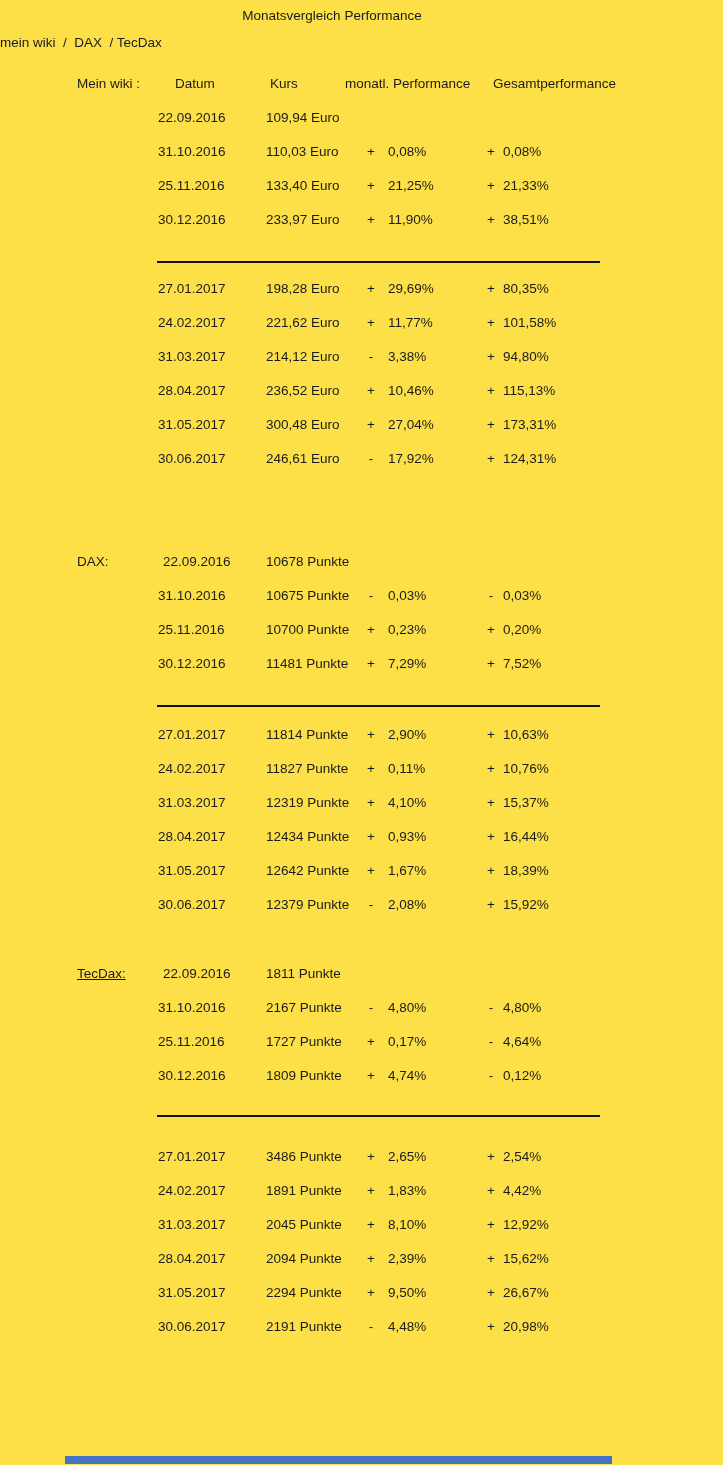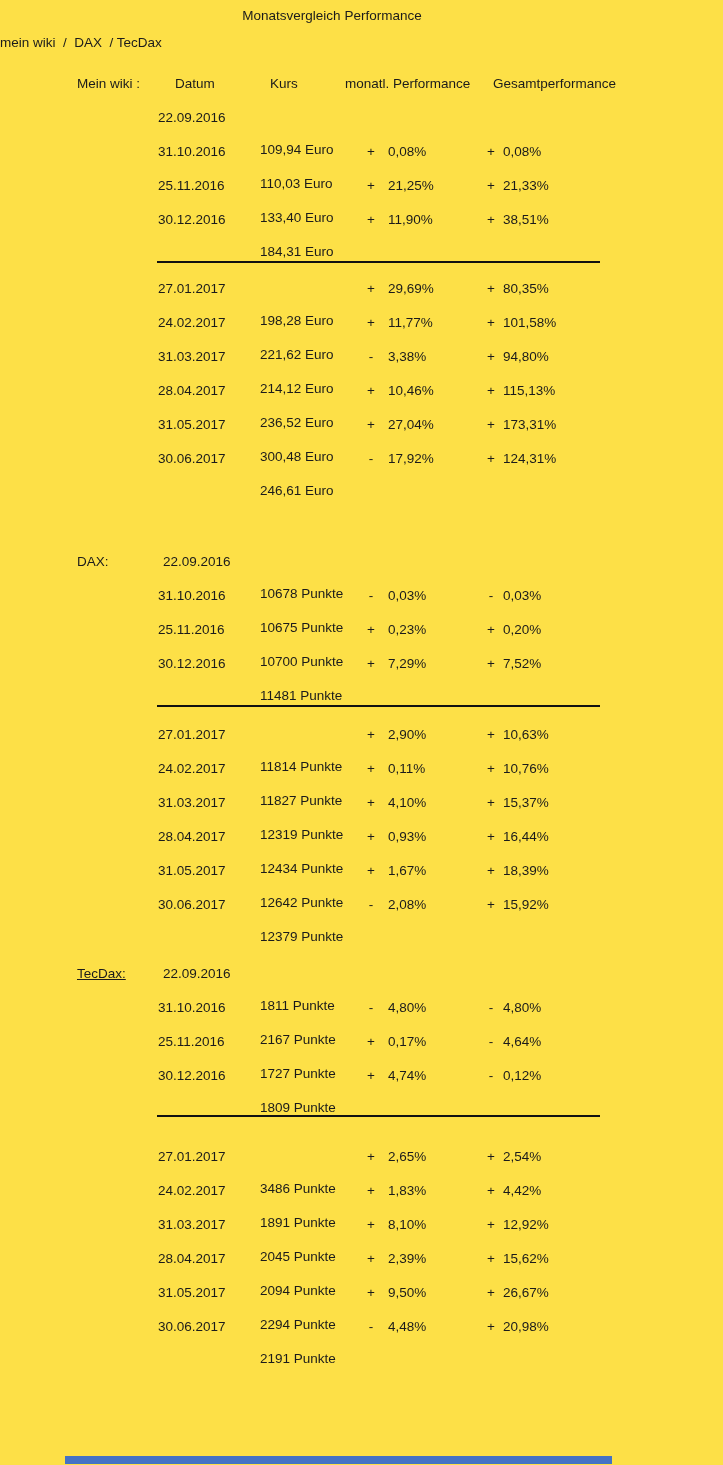--- a/index.html
+++ b/index.html
@@ -17,21 +17,21 @@
   .title{top:7px;left:0;width:664px;text-align:center;}
   .subtitle{top:34px;left:0;width:654px;}
   .hdr-row,.row{position:absolute;left:0;width:723px;height:18px;}
   .h-label{left:77px;}
   .h-date{left:175px;}
   .h-kurs{left:270px;}
   .h-monthly{left:345px;}
   .h-total{left:493px;}
   .section-label{left:77px;}
   .c-date{left:158px;}
-  .c-kurs{left:260px;margin-top:32px;}
+  .c-kurs{left:266px;}
   .c-msign{left:364px;width:14px;text-align:center;}
   .c-mval{left:388px;}
   .c-tsign{left:484px;width:14px;text-align:center;}
   .c-tval{left:503px;}
   .divider{position:absolute;left:157px;width:443px;height:2px;background:#111;}
   .blue-bar{position:absolute;left:65px;top:1456px;width:547px;height:8px;background:#4472C4;}
 </style>
 </head>
 <body>
 
@@ -64,21 +64,21 @@
       <div class="row" style="top: 177px;">
         <span class="abs c-date">25.11.2016</span>
         <span class="abs c-kurs">133,40 Euro</span>
         <span class="abs c-msign">+</span>
         <span class="abs c-mval">21,25%</span>
         <span class="abs c-tsign">+</span>
         <span class="abs c-tval">21,33%</span>
       </div>
       <div class="row" style="top: 211px;">
         <span class="abs c-date">30.12.2016</span>
-        <span class="abs c-kurs">184,31 Euro</span>
+        <span class="abs c-kurs">233,97 Euro</span>
         <span class="abs c-msign">+</span>
         <span class="abs c-mval">11,90%</span>
         <span class="abs c-tsign">+</span>
         <span class="abs c-tval">38,51%</span>
       </div>
       <div class="row" style="top: 280px;">
         <span class="abs c-date">27.01.2017</span>
         <span class="abs c-kurs">198,28 Euro</span>
         <span class="abs c-msign">+</span>
         <span class="abs c-mval">29,69%</span>

